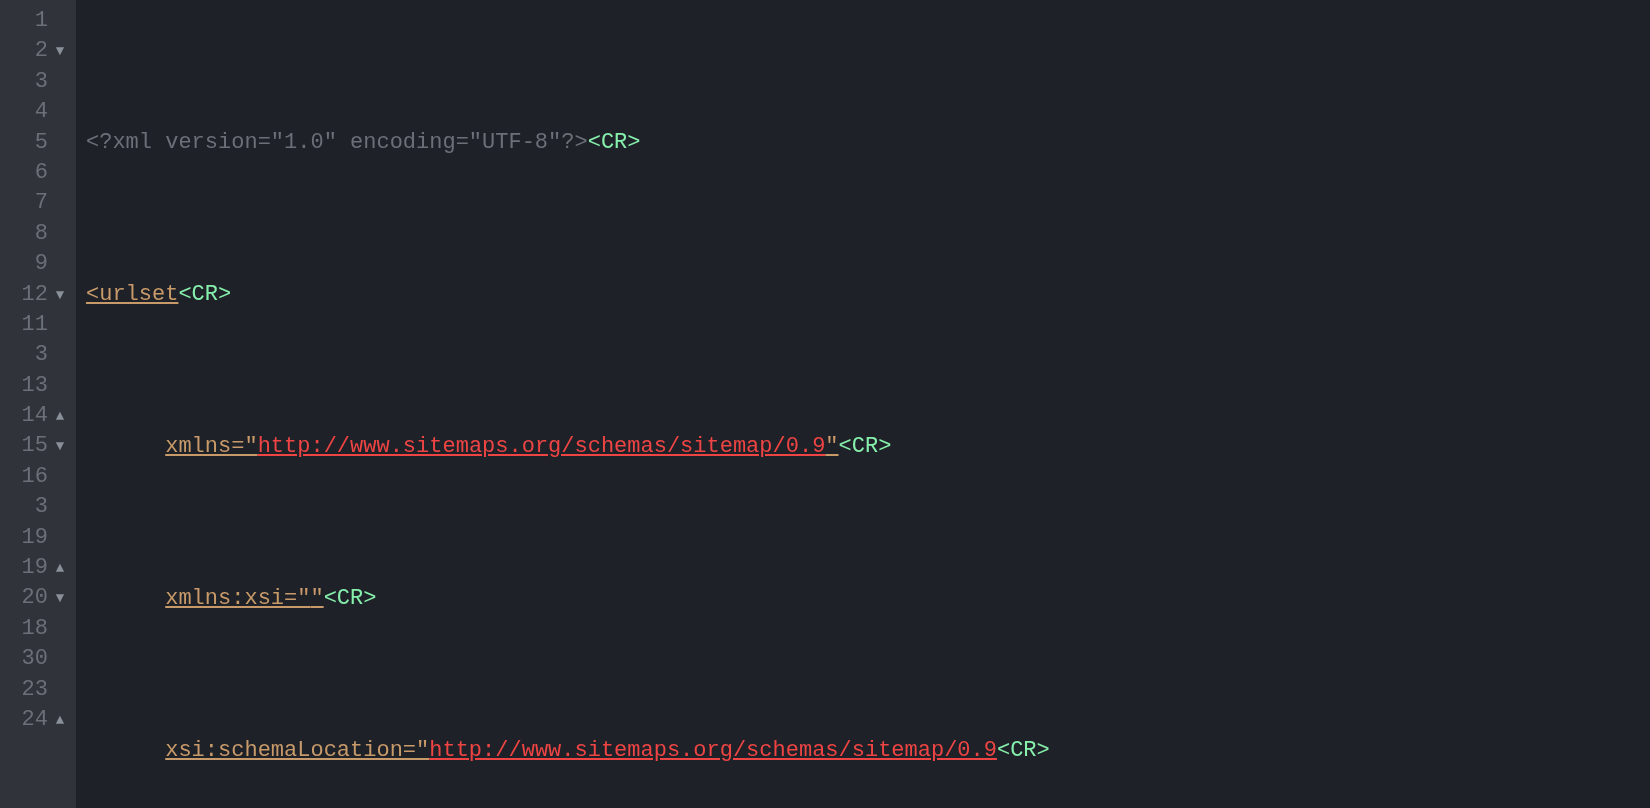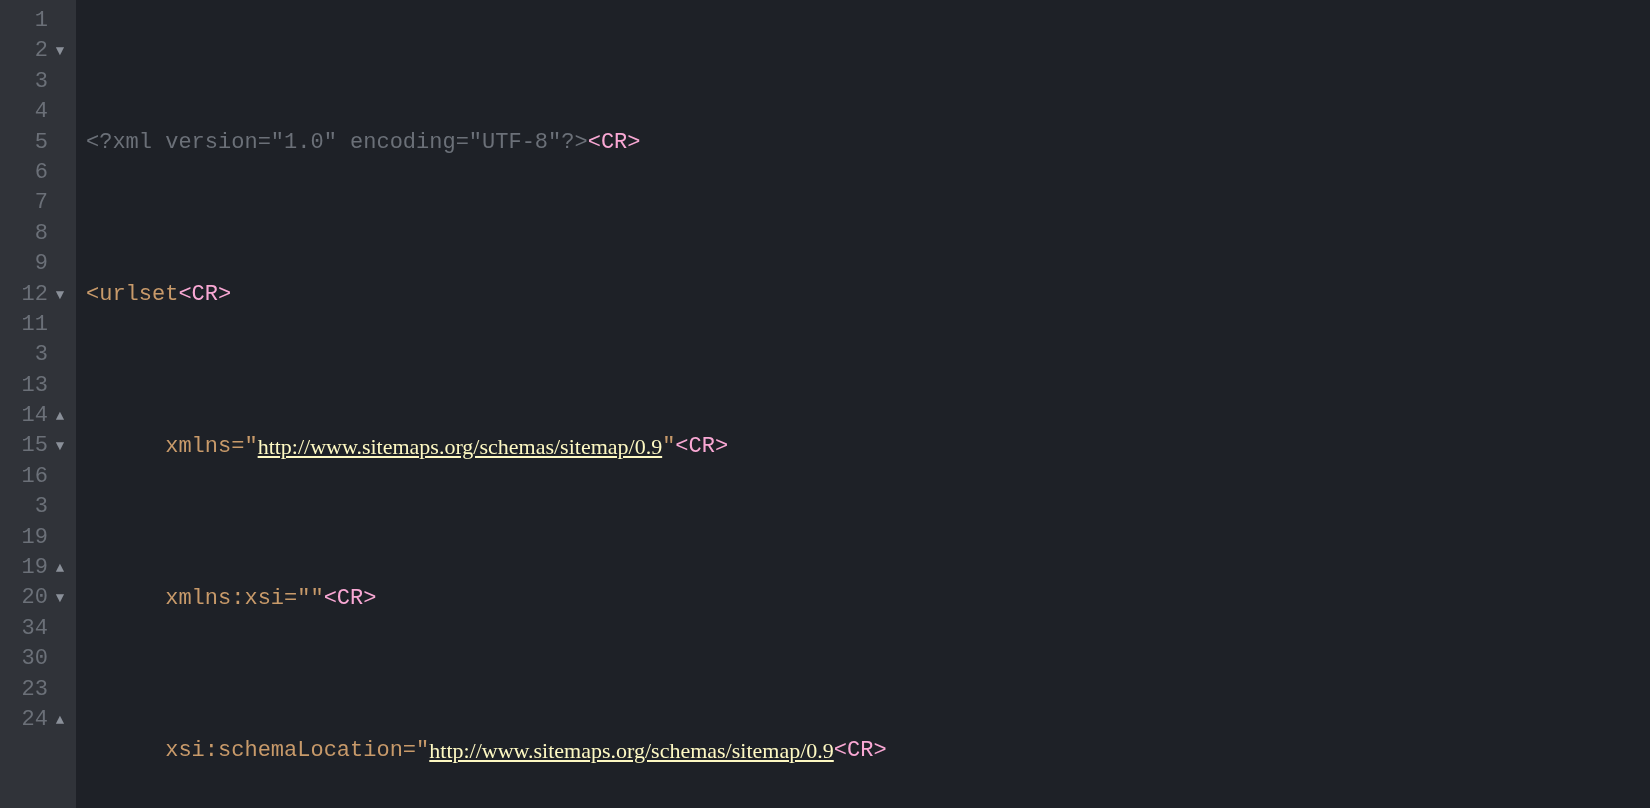--- a/index.html
+++ b/index.html
@@ -50,24 +50,24 @@
     padding-top: 6px;
     padding-left: 10px;
     white-space: pre;
     color: #ece6da;
   }
   .code-line {
     height: 30.4px;
     display: flex;
     align-items: center;
   }
-  .tag       { color: #c89a6a; }          
-  .link      { color: #fef9c3; text-decoration: underline; font-family: Liberation Serif, serif; }
+  .tag       { color: #c89a6a; text-decoration: underline; }          
+  .link      { color: #ef4444; text-decoration: underline; }
   .dim       { color: #6b7078; }
-  .cr        { color: #f9a8d4; }
+  .cr        { color: #86efac; }
   .ind { display:inline-block; }
 </style>
 </head>
 <body>
 
 <div class="editor">
   <div class="gutter">
 
   <div class="gutter-line">
         <span class="gutter-num">1</span>
@@ -143,21 +143,21 @@
       </div>
       <div class="gutter-line">
         <span class="gutter-num">19</span>
         <span class="fold">▲</span>
       </div>
       <div class="gutter-line">
         <span class="gutter-num">20</span>
         <span class="fold">▼</span>
       </div>
       <div class="gutter-line">
-        <span class="gutter-num">34</span>
+        <span class="gutter-num">18</span>
         <span class="fold"></span>
       </div>
       <div class="gutter-line">
         <span class="gutter-num">30</span>
         <span class="fold"></span>
       </div>
       <div class="gutter-line">
         <span class="gutter-num">23</span>
         <span class="fold"></span>
       </div>

